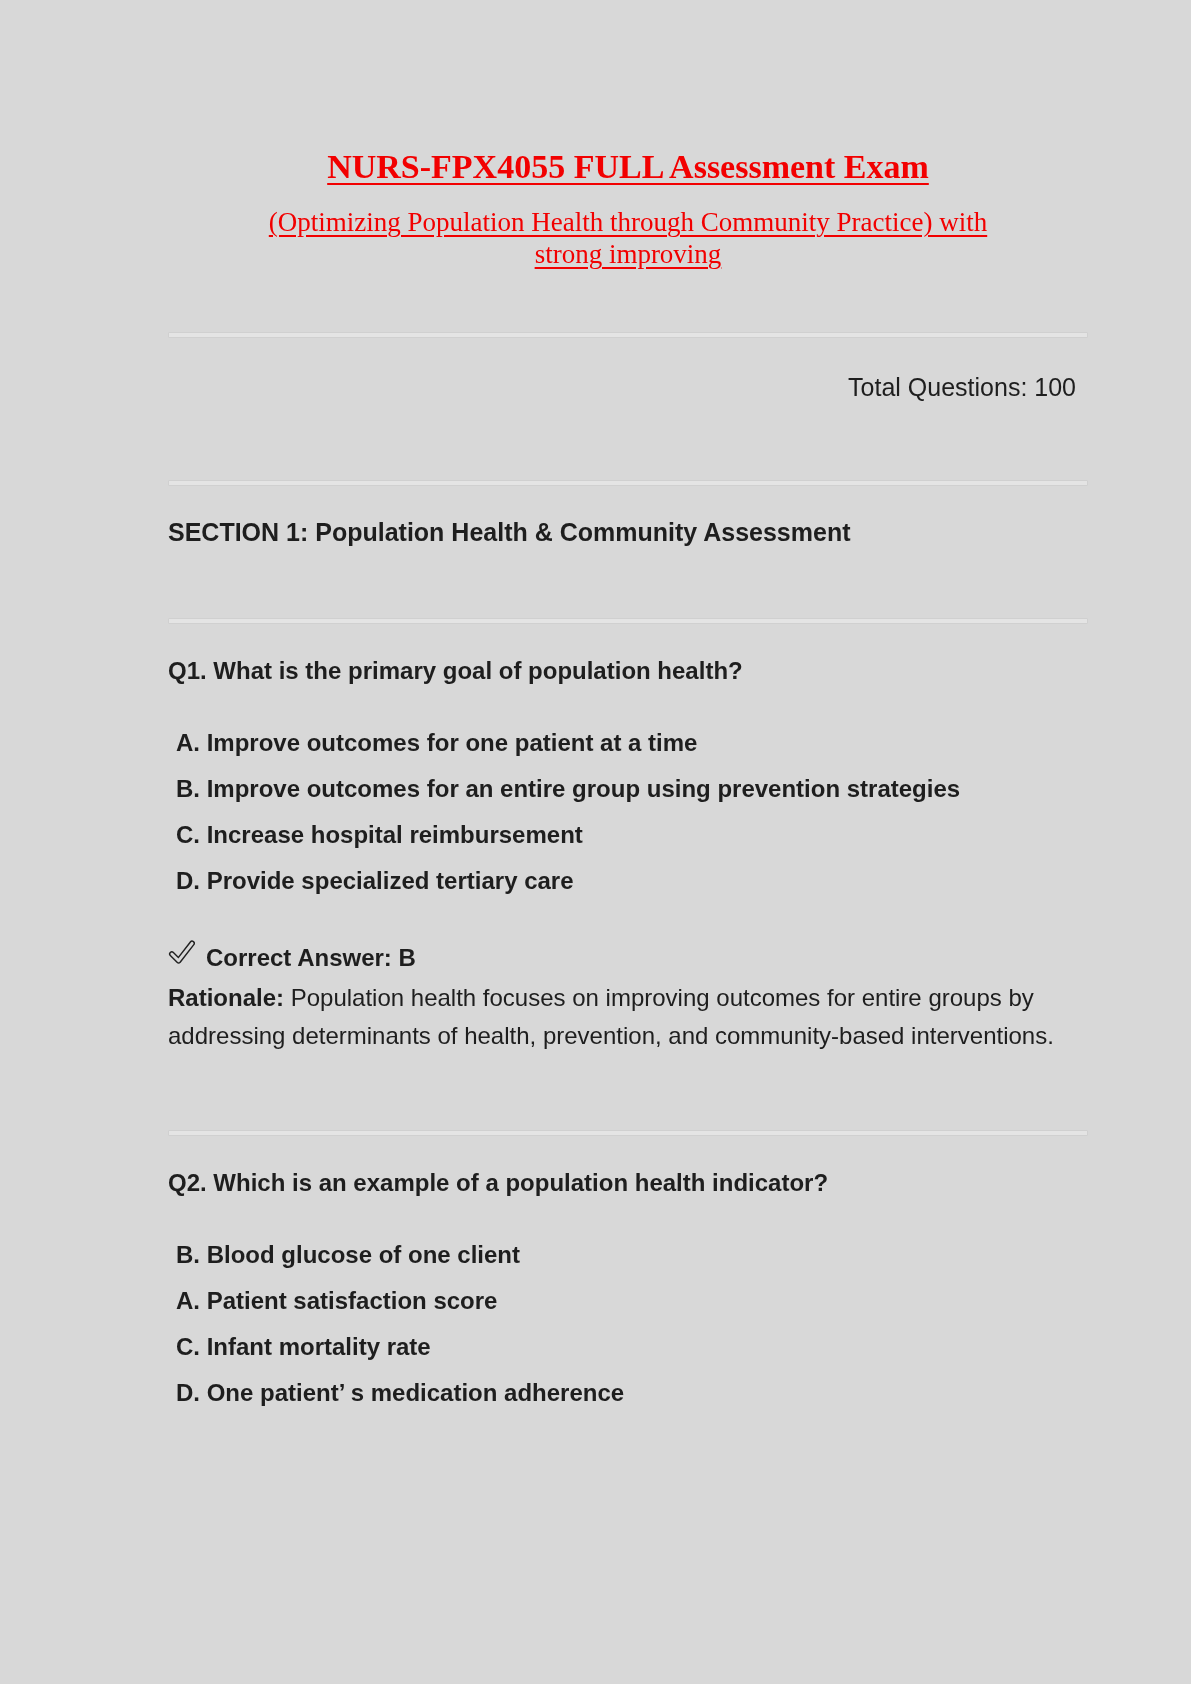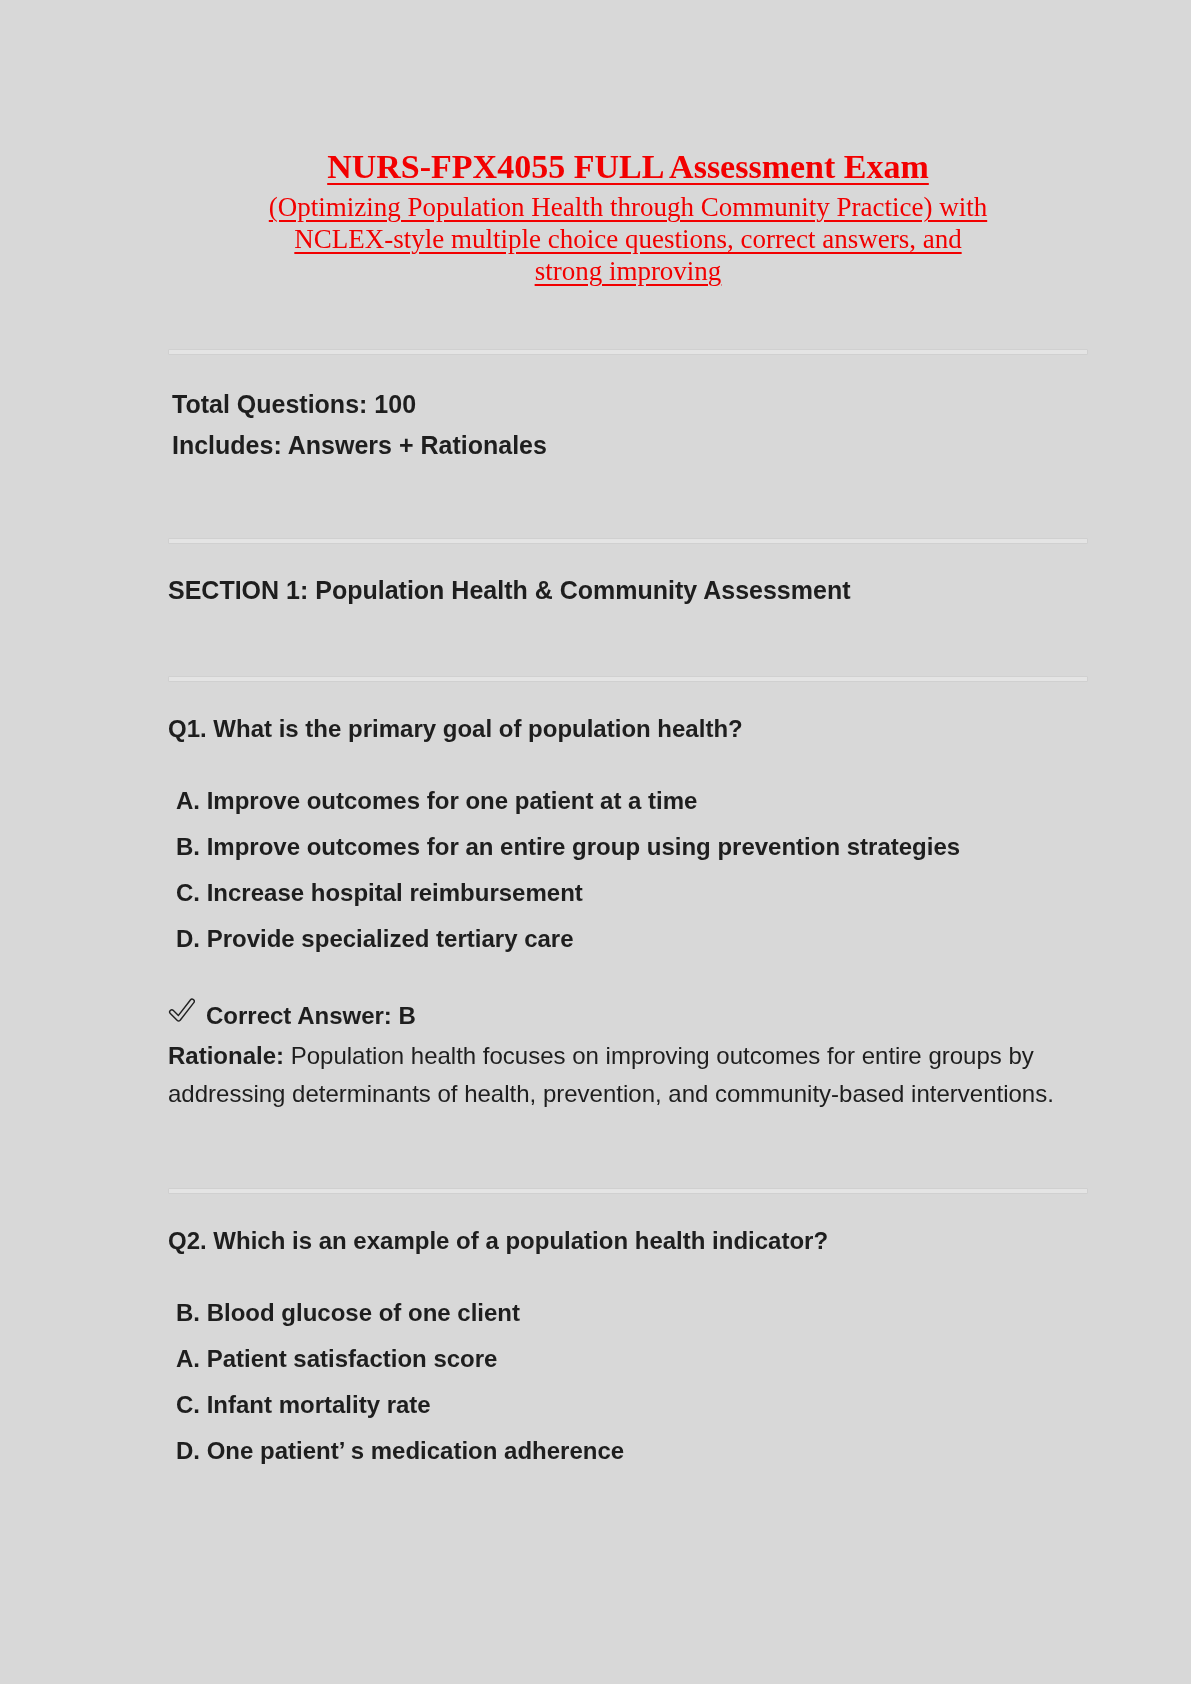--- a/index.html
+++ b/index.html
@@ -38,41 +38,42 @@
   }
   .title-sub-line {
     margin: 0;
     font-size: 27px;
     line-height: 32px;
     font-weight: 400;
     text-decoration: underline;
     text-decoration-thickness: 2px;
     text-underline-offset: 4px;
   }
-  .title-sub-line:first-of-type { margin-top: 4px; }
+  .title-sub-line:first-of-type { margin-top: 19px; }
 
   
   .divider {
     height: 4px;
     background: #e4e4e4;
     border: 1px solid #d0d0d0;
     border-radius: 1px;
   }
   .divider-1 { margin-top: 62px; }
   .divider-2 { margin-top: 74px; }
   .divider-3 { margin-top: 71px; }
   .divider-4 { margin-top: 75px; }
 
   
   .meta-block { margin-top: 31px; }
   .meta-line {
-    margin: 4px;
+    margin: 12px;
     font-size: 25px;
     line-height: 37px;
-    font-weight: 700;
+    font-weight: 400;
+    text-align: right;
   }
 
   
   .section-heading {
     margin: 31px 0 0 0;
     font-size: 25px;
     line-height: 30px;
     font-weight: 700;
   }
 
@@ -118,29 +119,27 @@
 </style>
 </head>
 <body>
 
 <div class="page">
   <div class="content">
 
     <div class="title-block">
       <h1 class="title-main">NURS-FPX4055 FULL Assessment Exam</h1>
       <p class="title-sub-line">(Optimizing Population Health through Community Practice) with</p>
-      <p class="title-sub-line">NCLEX-style multiple choice questions, correct answers, and</p>
       <p class="title-sub-line">strong improving</p>
     </div>
 
     <div class="divider divider-1"></div>
 
     <div class="meta-block">
       <p class="meta-line">Total Questions: 100</p>
-      <p class="meta-line">Includes: Answers + Rationales</p>
     </div>
 
     <div class="divider divider-2"></div>
 
     <h2 class="section-heading">SECTION 1: Population Health &amp; Community Assessment</h2>
 
     <div class="divider divider-3"></div>
 
     <div>
       <h3 class="question-heading">Q1. What is the primary goal of population health?</h3>

